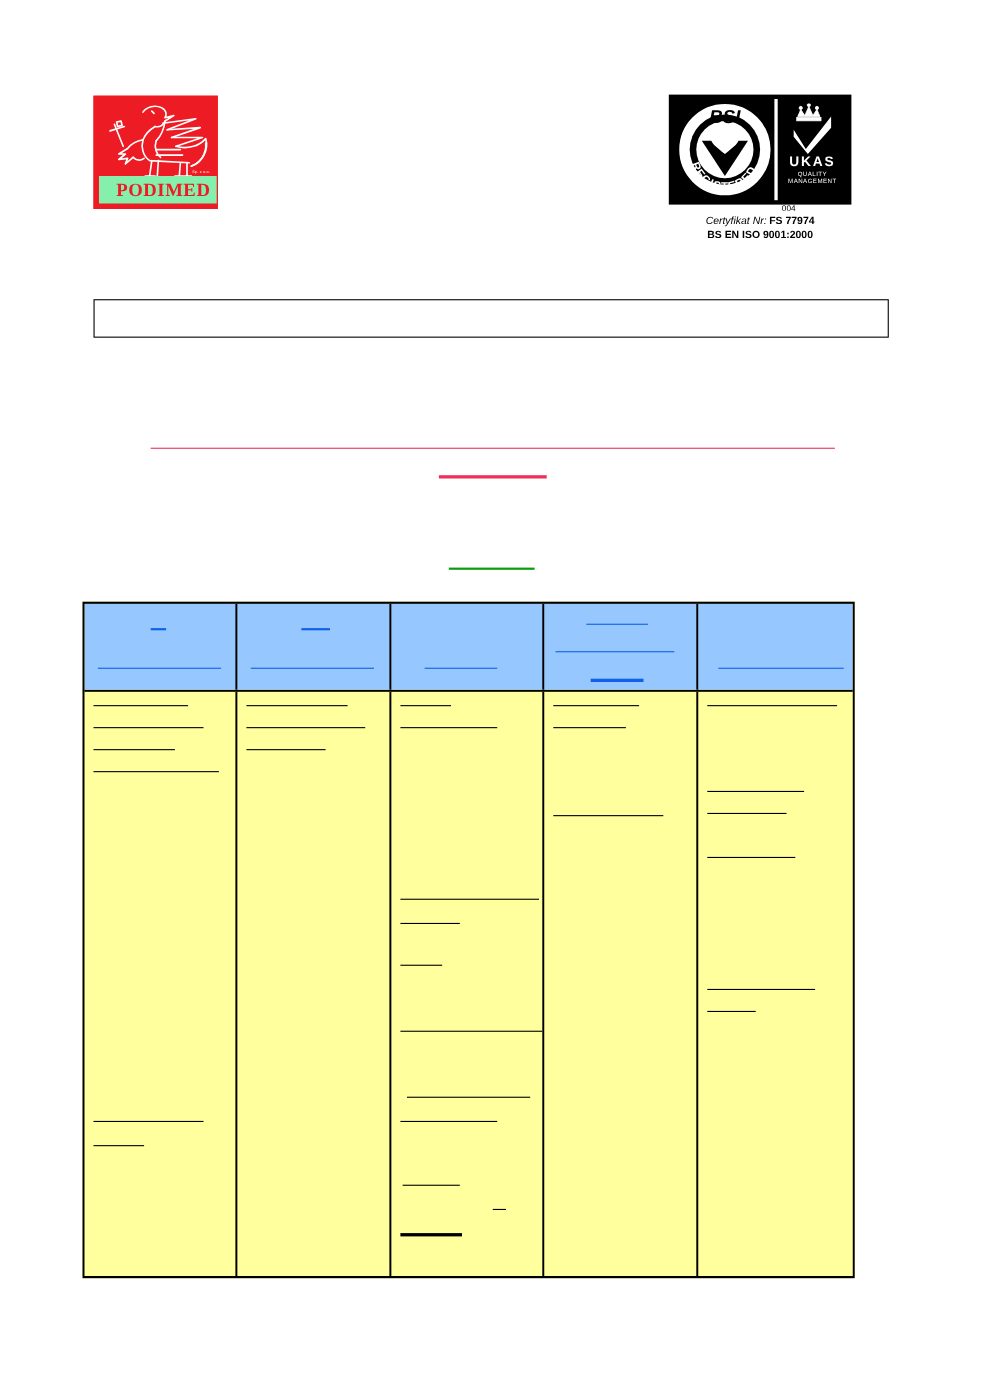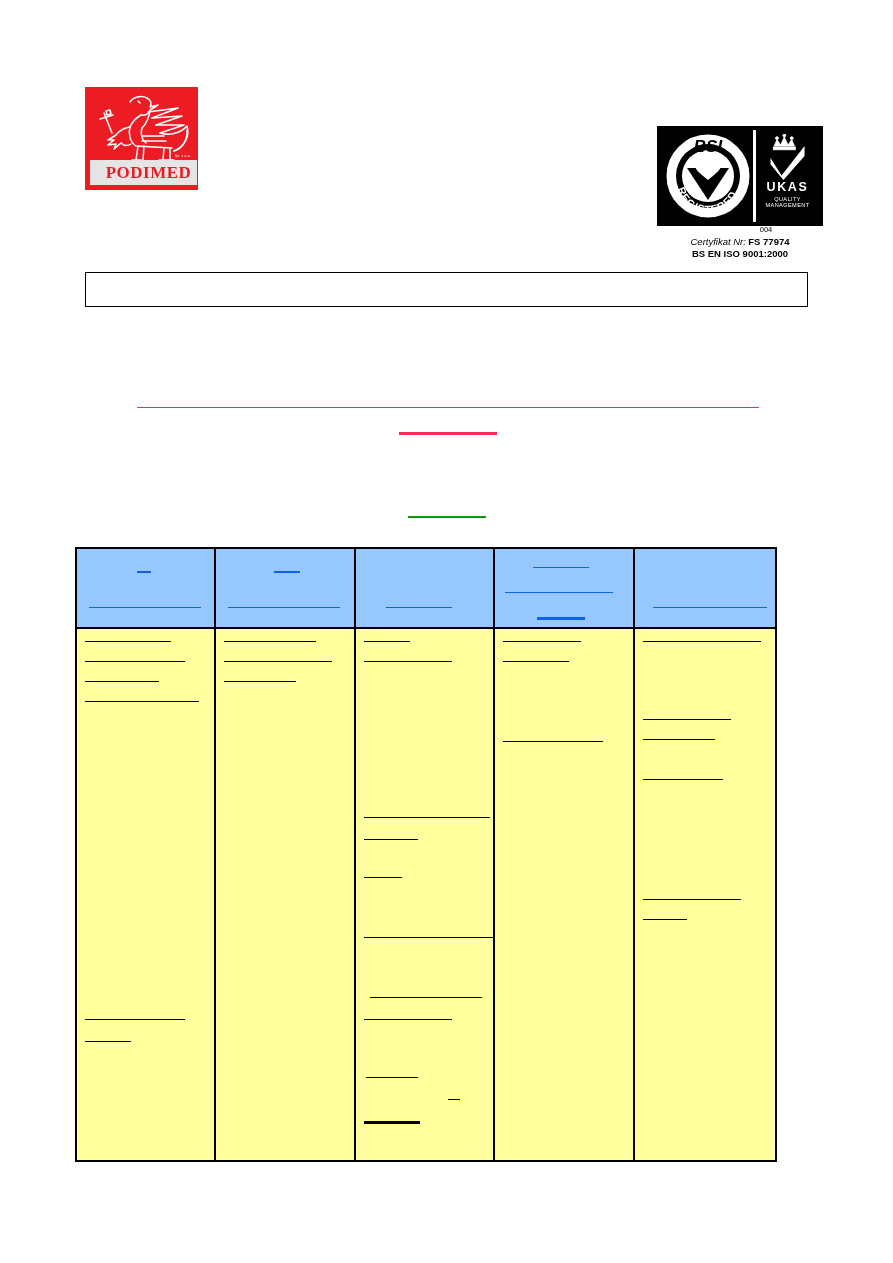--- a/index.html
+++ b/index.html
@@ -50,21 +50,21 @@
     left: 0; top: 0;
     width: 113px;
     height: 78px;
   }
   .logo-wordmark-plate {
     position: absolute;
     left: 4px;
     bottom: 4px;
     width: 117px;
     height: 25px;
-    background: #e5e5e5;
+    background: #86efac;
     display: flex;
     align-items: center;
     justify-content: center;
   }
   .logo-wordmark {
     color: #ED1C24;
     font-family: "Liberation Serif", serif;
     font-weight: bold;
     font-size: 17px;
     letter-spacing: 0.5px;
@@ -76,25 +76,24 @@
     bottom: 31px;
     font-size: 3.4px;
     color: #ffffff;
     font-family: "Liberation Sans", sans-serif;
     letter-spacing: 0.2px;
   }
 
   
   .cert-block {
     position: absolute;
-    left: 657px;
+    left: 608px;
     top: 86px;
     width: 166px;
     height: 132px;
-    margin-top: 40px;
   }
   .cert-marks {
     position: absolute;
     left: 0; top: 0;
     width: 166px;
     height: 100px;
     background: #000000;
     display: flex;
     align-items: center;
     padding: 4px 6px;

